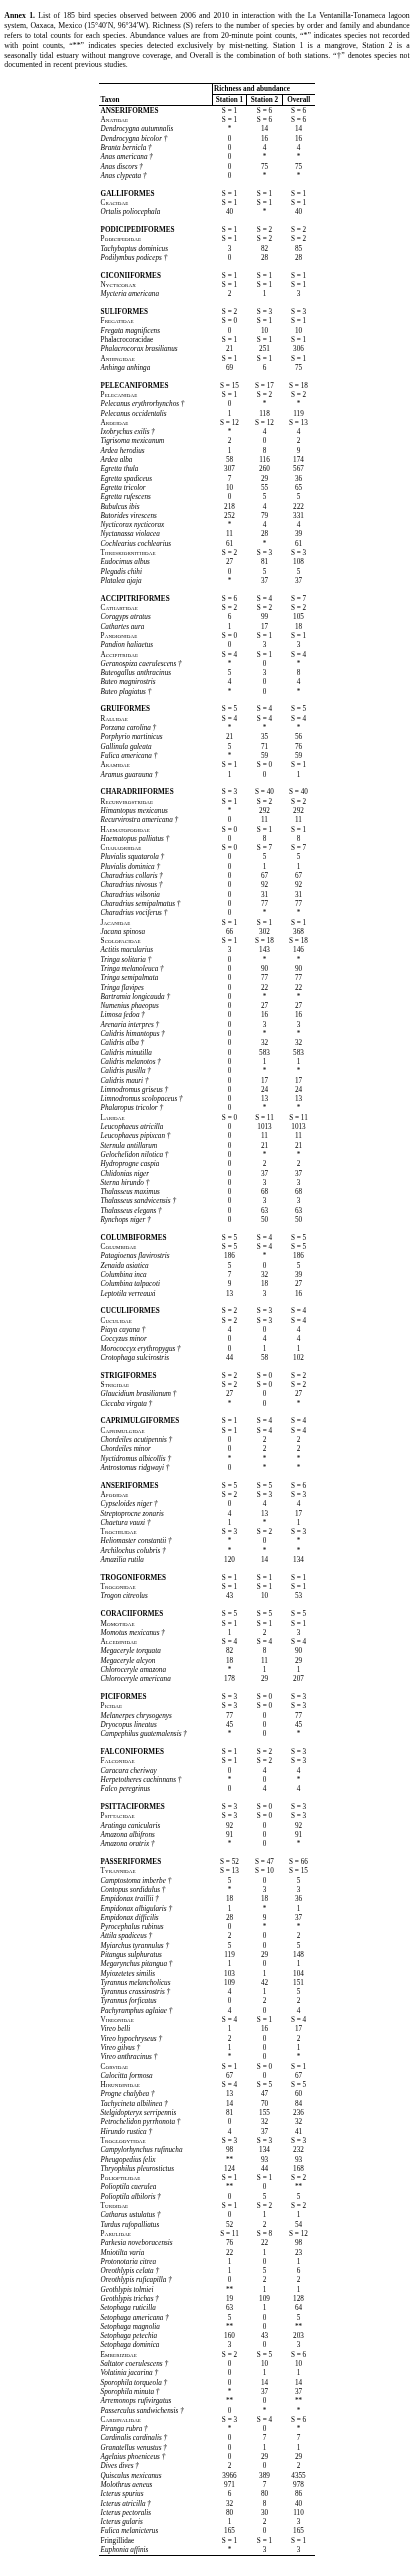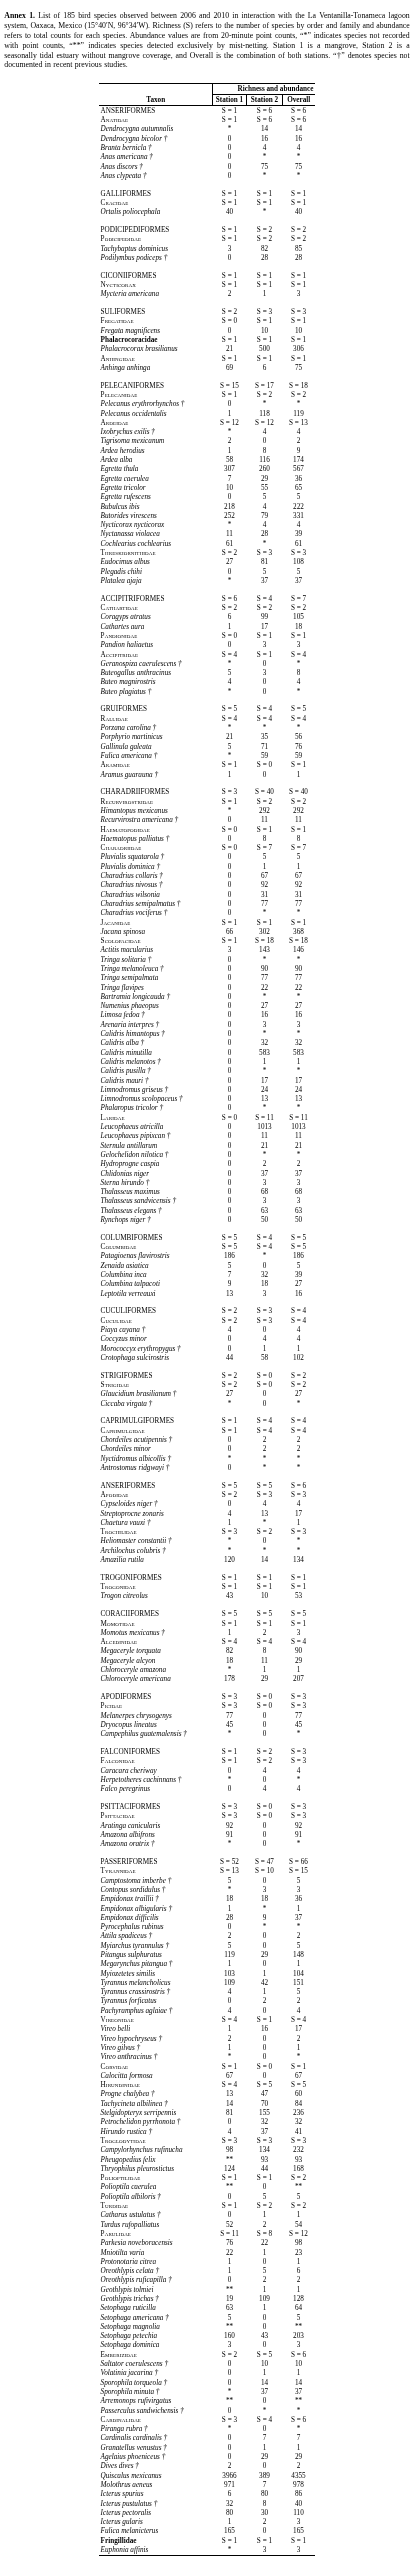--- a/index.html
+++ b/index.html
@@ -26,36 +26,36 @@
     border-top: 1.1px solid #000;
     border-bottom: 1.1px solid #000;
   }
   col.c-taxon   { width: 113px; }
   col.c-s1      { width: 34px; }
   col.c-s2      { width: 36px; }
   col.c-ov      { width: 32px; }
 
   thead th { font-weight: bold; padding: 0 1.1px; }
   th.group-th {
-    text-align: right;
+    text-align: left;
     border-bottom: 0.5px solid #000;
     border-left: 0.5px solid #000;
     height: 10px;
   }
   tr.col-headers th { border-bottom: 1.1px solid #000; height: 10px; }
-  th.taxon-th { text-align: center; margin-left: 27px; }
+  th.taxon-th { text-align: left; margin-left: 27px; }
   th.num-th { border-left: 0.5px solid #000; }
 
   tbody td { padding: 0 1.1px; height: 9.3px; vertical-align: middle; }
   td.taxon { text-align: left; white-space: nowrap; overflow: hidden; }
   td.num   { text-align: center; }
 
-  tr.t-order  td.taxon { font-style: normal; }
+  tr.t-order  td.taxon { font-style: normal; font-weight: bold; }
   tr.t-family td.taxon { font-variant: small-caps; letter-spacing: 0.1px; margin-top: 26px; }
-  tr.t-familyplain td.taxon { font-variant: normal; font-weight: bold; }
+  tr.t-familyplain td.taxon { font-variant: normal; }
   tr.t-species td.taxon { font-style: italic; }
 
   tr.spacer td { height: 8.5px; }
 </style>
 </head>
 <body>
 
 <div class="page">
   <p class="caption"><b>Annex 1.</b> <span>List of 185 bird species observed between 2006 and 2010 in interaction with the La Ventanilla-Tonameca lagoon system, Oaxaca, Mexico (15°40′N, 96°34′W). Richness (S) refers to the number of species by order and family and abundance refers to total counts for each species. Abundance values are from 20-minute point counts, “*” indicates species not recorded with point counts, “**” indicates species detected exclusively by mist-netting. Station 1 is a mangrove, Station 2 is a seasonally tidal estuary without mangrove coverage, and Overall is the combination of both stations. “†” denotes species not documented in recent previous studies.</span></p>
 
@@ -219,21 +219,21 @@
         </tr>
         <tr class="t-familyplain">
           <td class="taxon">Phalacrocoracidae</td>
           <td class="num">S = 1</td>
           <td class="num">S = 1</td>
           <td class="num">S = 1</td>
         </tr>
         <tr class="t-species">
           <td class="taxon">Phalacrocorax brasilianus</td>
           <td class="num">21</td>
-          <td class="num">500</td>
+          <td class="num">251</td>
           <td class="num">306</td>
         </tr>
         <tr class="t-family">
           <td class="taxon">Anhingidae</td>
           <td class="num">S = 1</td>
           <td class="num">S = 1</td>
           <td class="num">S = 1</td>
         </tr>
         <tr class="t-species">
           <td class="taxon">Anhinga anhinga</td>
@@ -298,21 +298,21 @@
           <td class="num">116</td>
           <td class="num">174</td>
         </tr>
         <tr class="t-species">
           <td class="taxon">Egretta thula</td>
           <td class="num">307</td>
           <td class="num">260</td>
           <td class="num">567</td>
         </tr>
         <tr class="t-species">
-          <td class="taxon">Egretta caerulea</td>
+          <td class="taxon">Egretta spadiceus</td>
           <td class="num">7</td>
           <td class="num">29</td>
           <td class="num">36</td>
         </tr>
         <tr class="t-species">
           <td class="taxon">Egretta tricolor</td>
           <td class="num">10</td>
           <td class="num">55</td>
           <td class="num">65</td>
         </tr>
@@ -1057,21 +1057,21 @@
         <tr class="t-species">
           <td class="taxon">Chloroceryle americana</td>
           <td class="num">178</td>
           <td class="num">29</td>
           <td class="num">207</td>
         </tr>
         <tr class="spacer">
           <td colspan="4"></td>
         </tr>
         <tr class="t-order">
-          <td class="taxon">APODIFORMES</td>
+          <td class="taxon">PICIFORMES</td>
           <td class="num">S = 3</td>
           <td class="num">S = 0</td>
           <td class="num">S = 3</td>
         </tr>
         <tr class="t-family">
           <td class="taxon">Picidae</td>
           <td class="num">S = 3</td>
           <td class="num">S = 0</td>
           <td class="num">S = 3</td>
         </tr>
@@ -1570,21 +1570,21 @@
           <td class="num">7</td>
           <td class="num">978</td>
         </tr>
         <tr class="t-species">
           <td class="taxon">Icterus spurius</td>
           <td class="num">6</td>
           <td class="num">80</td>
           <td class="num">86</td>
         </tr>
         <tr class="t-species">
-          <td class="taxon">Icterus pustulatus †</td>
+          <td class="taxon">Icterus atricilla †</td>
           <td class="num">32</td>
           <td class="num">8</td>
           <td class="num">40</td>
         </tr>
         <tr class="t-species">
           <td class="taxon">Icterus pectoralis</td>
           <td class="num">80</td>
           <td class="num">30</td>
           <td class="num">110</td>
         </tr>

